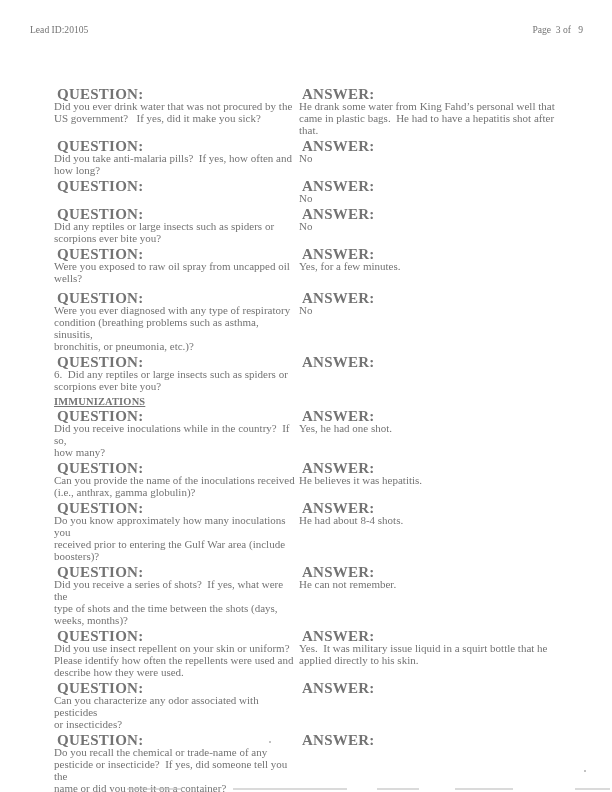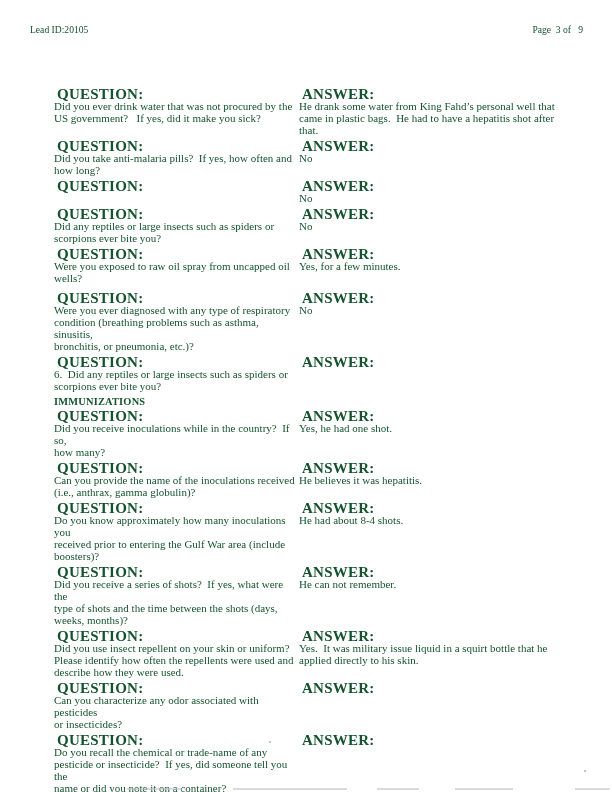--- a/index.html
+++ b/index.html
@@ -1,21 +1,21 @@
 <!DOCTYPE html>
 <html><head>
 <meta charset="utf-8">
 <style>
   html,body{margin:0;padding:0;background:#ffffff;}
   .page{
     position:relative;
     width:612px;height:792px;
     background:#ffffff;
     font-family:"Liberation Serif","DejaVu Serif",serif;
-    color:#14532d;
+    color:#737373;
     overflow:hidden;
   }
   .header{
     position:absolute;top:24px;left:30px;right:29px;
     display:flex;justify-content:space-between;
     font-size:9.6px;line-height:11px;
   }
   .header .page-num{white-space:pre;text-align:center;}
   .content{
     position:absolute;top:88px;left:54px;right:28px;
@@ -34,20 +34,21 @@
   }
   .q-text,.a-text{
     font-size:11px;line-height:12px;
     white-space:pre-wrap;
   }
   .section-header{
     font-weight:bold;
     font-size:10.4px;line-height:12px;
     letter-spacing:.2px;
     margin:2px 0 2px 0;
+    text-decoration:underline;
   }
   .gap-before{margin-top:8px;}
   .gap-before-sm{margin-top:4px;}
   
   .artifact{position:absolute;background:#c2c2c2;opacity:.6;}
   .artifact.dot{width:2px;height:2px;background:#9a9a9a;}
 </style>
 </head>
 <body>
 

